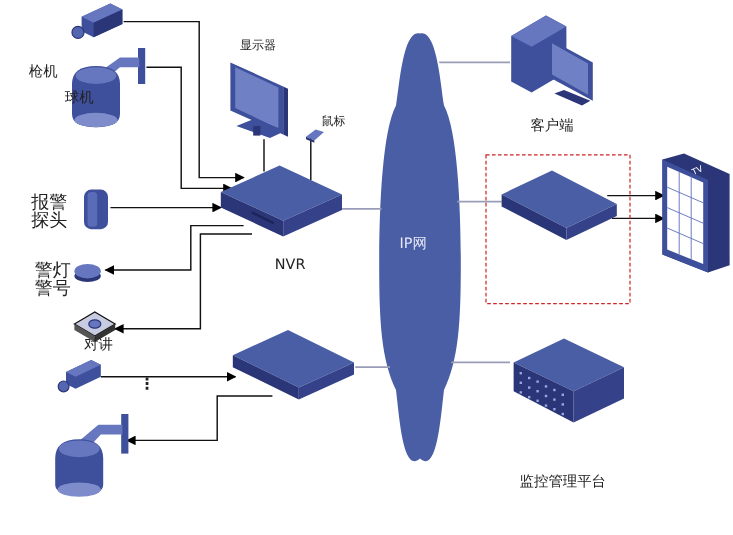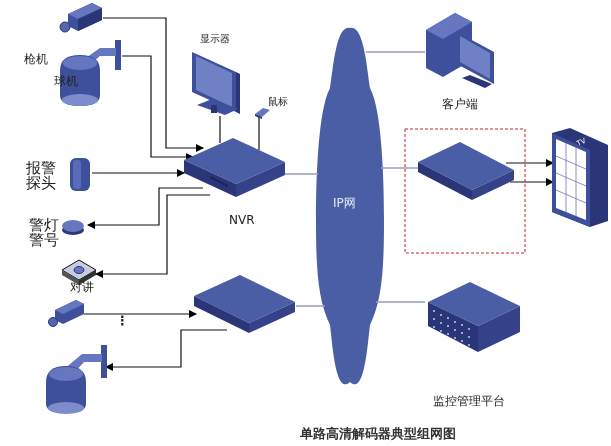--- a/index.html
+++ b/index.html
@@ -188,14 +188,13 @@
   <div>警号</div>
 </div>
 <div class="lbl" style="left:22px; top:280px;margin-left:48px;">对讲</div>
 <div class="lbl" style="left:200px; top:32px; font-size:10px;">显示器</div>
 <div class="lbl" style="left:268px; top:95px; font-size:10px;text-align:center;">鼠标</div>
 <div class="lbl" style="left:229px; top:213px;">NVR</div>
 <div class="ip-lbl">IP网</div>
 <div class="lbl" style="left:442px; top:97px;font-family:Liberation Serif, serif;">客户端</div>
 <div class="lbl" style="left:433px; top:374px;margin-top:20px;">监控管理平台</div>
 <div class="lbl" style="left:116px; top:314px; font-size:13px; font-weight:bold;">⋮</div>
-<div class="title">单路高清解码器典型组网图</div>
 </div>
 
 </body></html>

